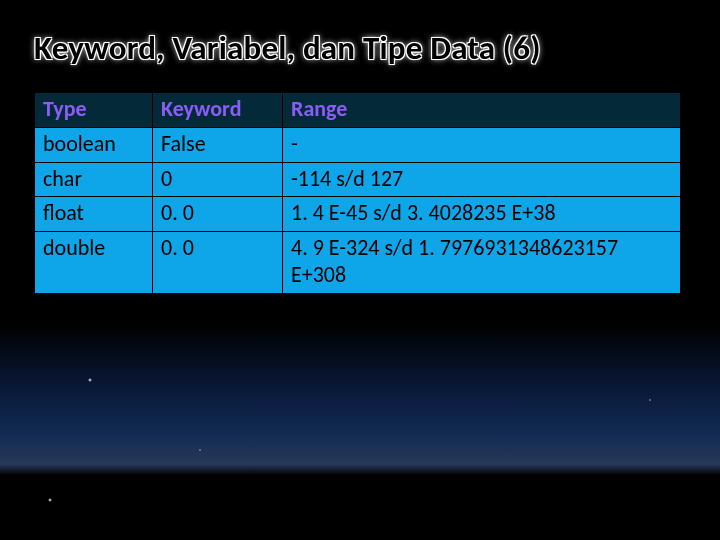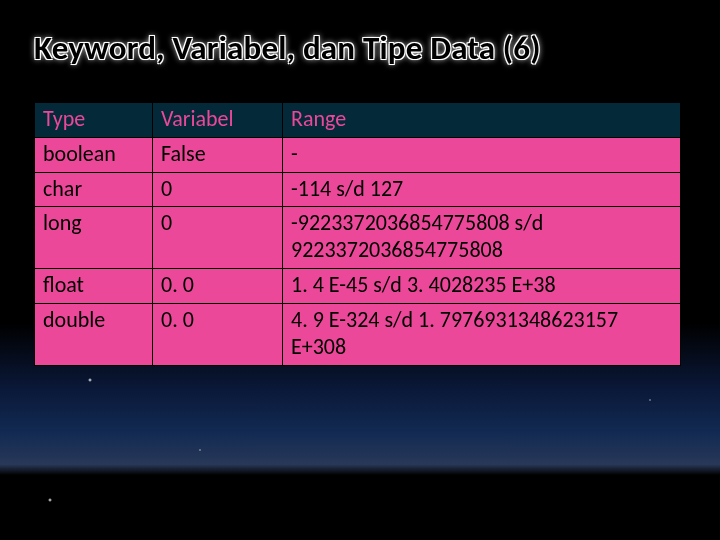--- a/index.html
+++ b/index.html
@@ -21,21 +21,21 @@
     width: 100%;
     height: 100%;
   }
   h1.title {
     font-size: 33px;
     font-weight: 700;
     color: #000;
     text-shadow:
       -1px -1px 0 #fff, 1px -1px 0 #fff, -1px 1px 0 #fff, 1px 1px 0 #fff,
       0 0 6px #fff, 0 0 2px #fff;
-    margin-bottom: 34px;
+    margin-bottom: 24px;
     letter-spacing: 0.2px;
   }
   table {
     border-collapse: collapse;
     width: 646px;
     table-layout: fixed;
   }
   col.c1 { width: 118px; }
   col.c2 { width: 130px; }
   col.c3 { width: 398px; }
@@ -43,62 +43,57 @@
     border: 1px solid #000;
     padding: 3px 8px 4px 8px;
     text-align: left;
     vertical-align: top;
     font-size: 22px;
     line-height: 1.22;
     font-weight: 400;
   }
   thead th {
     background: #042a3a;
-    color: #ec4899;
-    font-weight: 400;
+    color: #8b5cf6;
+    font-weight: 700;
   }
   tbody td {
-    background: #ec4899;
+    background: #0ea5e9;
     color: #000;
   }
 </style>
 </head>
 <body>
 
 <div class="slide">
   <h1 class="title">Keyword, Variabel, dan Tipe Data (6)</h1>
 
   <table>
     <colgroup>
       <col class="c1">
         <col class="c2">
         <col class="c3">
     </colgroup>
     <thead>
       <tr>
         <th>Type</th>
-        <th>Variabel</th>
+        <th>Keyword</th>
         <th>Range</th>
       </tr>
     </thead>
     <tbody>
       <tr>
         <td>boolean</td>
         <td>False</td>
         <td>-</td>
       </tr>
       <tr>
         <td>char</td>
         <td>0</td>
         <td>-114 s/d 127</td>
-      </tr>
-      <tr>
-        <td>long</td>
-        <td>0</td>
-        <td>-9223372036854775808 s/d 9223372036854775808</td>
       </tr>
       <tr>
         <td>float</td>
         <td>0. 0</td>
         <td>1. 4 E-45 s/d 3. 4028235 E+38</td>
       </tr>
       <tr>
         <td>double</td>
         <td>0. 0</td>
         <td>4. 9 E-324 s/d 1. 7976931348623157 E+308</td>

